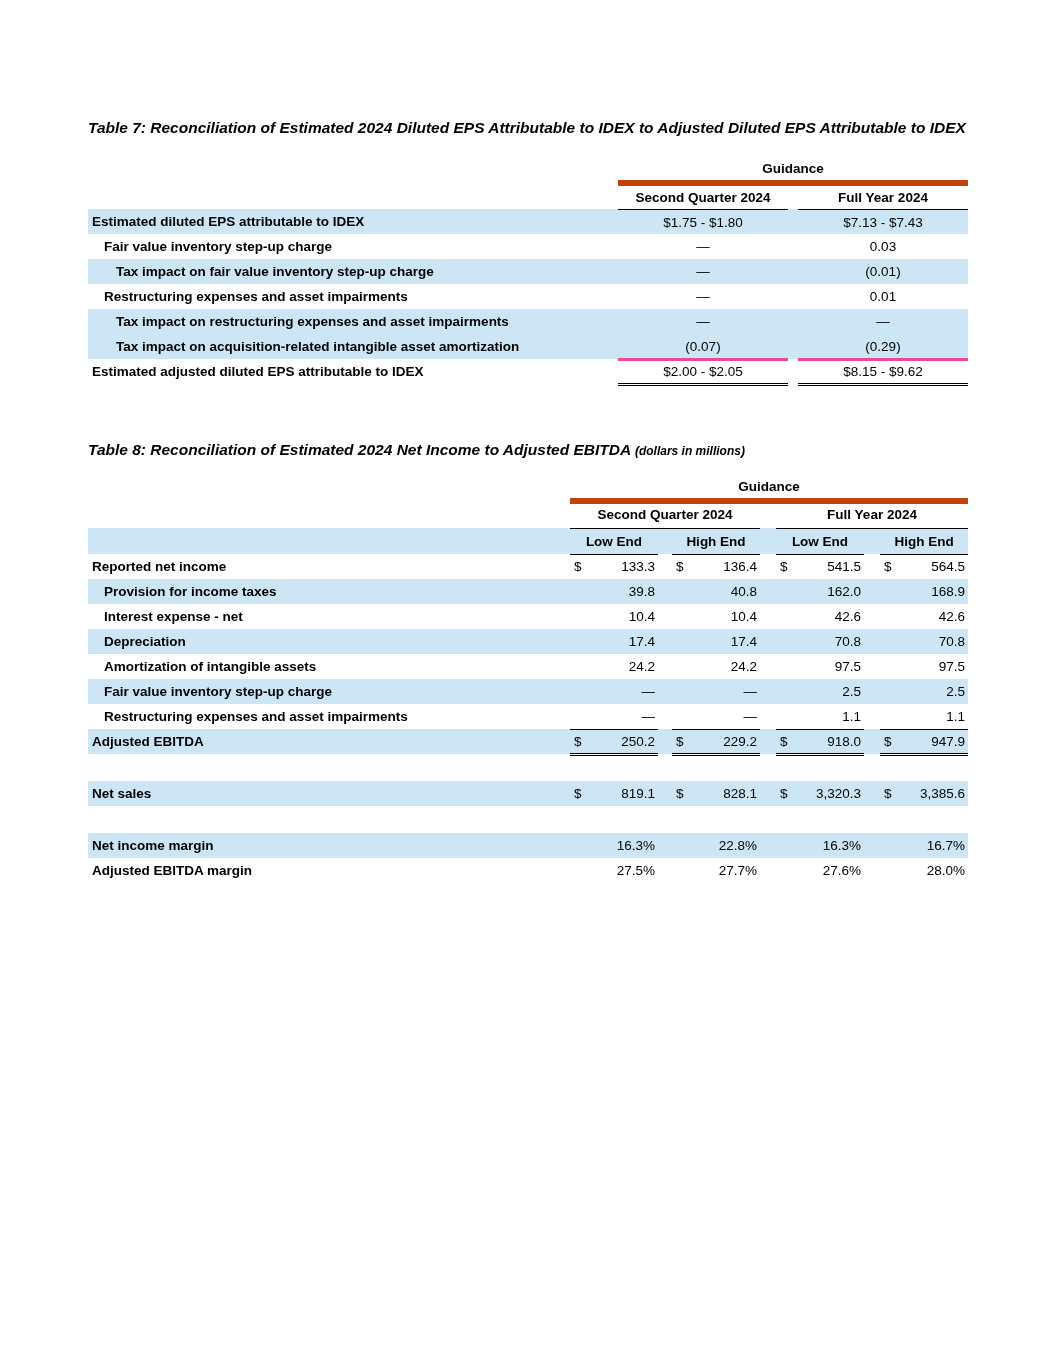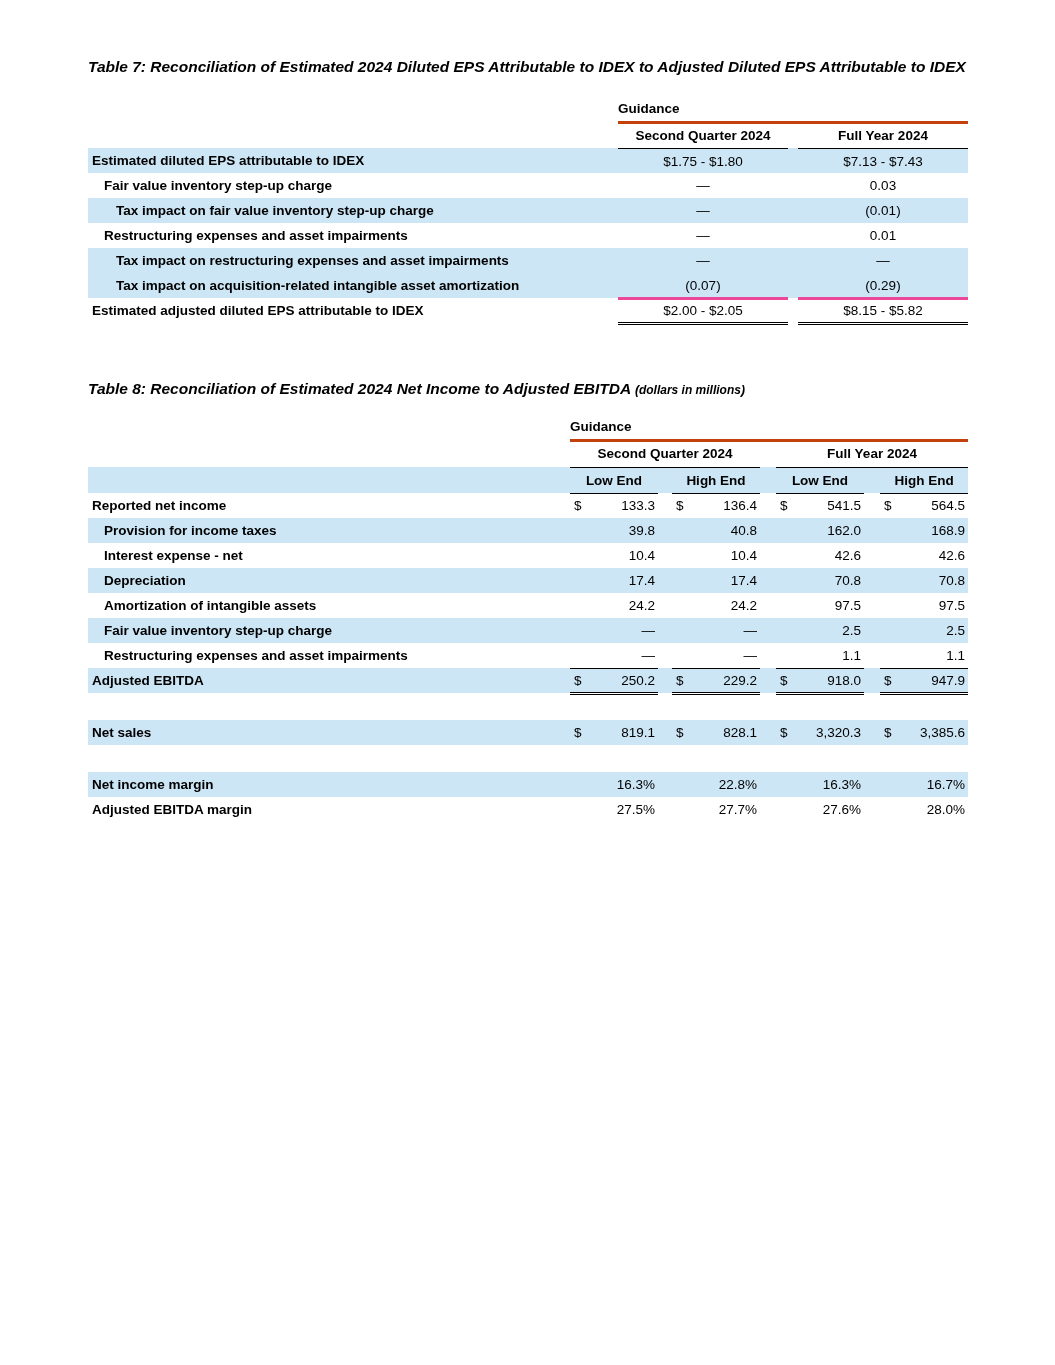--- a/index.html
+++ b/index.html
@@ -2,35 +2,35 @@
 <html><head>
 <meta charset="utf-8">
 <style>
   * { margin:0; padding:0; box-sizing:border-box; }
   html,body { background:#ffffff; }
   body {
     width:1055px; height:1365px;
     font-family:"Liberation Sans", sans-serif;
     color:#000; overflow:hidden;
   }
-  .page { padding:55px 87px 0 88px; }
+  .page { padding:116px 87px 0 88px; }
 
   .doc-title {
     font-size:15.5px; font-weight:bold; font-style:italic;
     line-height:1.5; text-align:justify;
   }
   .doc-title .note { font-size:12px; }
 
   table { border-collapse:collapse; table-layout:fixed; width:880px; }
   td, th { font-size:13.5px; vertical-align:middle; font-weight:normal; }
 
   .hl { background:#cce6f5;margin-left:12px; }
 
   
-  th.guidance { text-align:left; font-weight:bold; border-bottom:3px solid #c2410c; height:24px; padding-bottom:2px; }
+  th.guidance { text-align:center; font-weight:bold; border-bottom:6px solid #c2410c; height:24px; padding-bottom:2px; }
   th.grouphead { text-align:center; font-weight:bold; border-bottom:1px solid #000; height:27px; padding-bottom:2px; }
   th.subhead { text-align:center; font-weight:bold; border-bottom:1px solid #000; height:26px; }
 
   .row td { height:25px; }
   td.lbl { font-weight:bold; white-space:nowrap; overflow:hidden; }
   .ind0 { padding-left:4px; }
   .ind1 { padding-left:16px; }
   .ind2 { padding-left:28px; }
 
   
@@ -116,21 +116,21 @@
           <td class="gap"></td>
         <td class="val">(0.07)</td>
           <td class="gap"></td>
         <td class="val">(0.29)</td>
       </tr>
       <tr class="row">
         <td class="lbl ind0">Estimated adjusted diluted EPS attributable to IDEX</td>
           <td class="gap"></td>
         <td class="val total">$2.00 - $2.05</td>
           <td class="gap"></td>
-        <td class="val total">$8.15 - $5.82</td>
+        <td class="val total">$8.15 - $9.62</td>
       </tr>
     </tbody>
   </table>
 
   <div class="gap-between"></div>
 
   <h2 class="doc-title"><span>Table 8: Reconciliation of Estimated 2024 Net Income to Adjusted EBITDA</span> <span class="note">(dollars in millions)</span></h2>
 
   <table class="t8 mt-t8">
     <colgroup>

